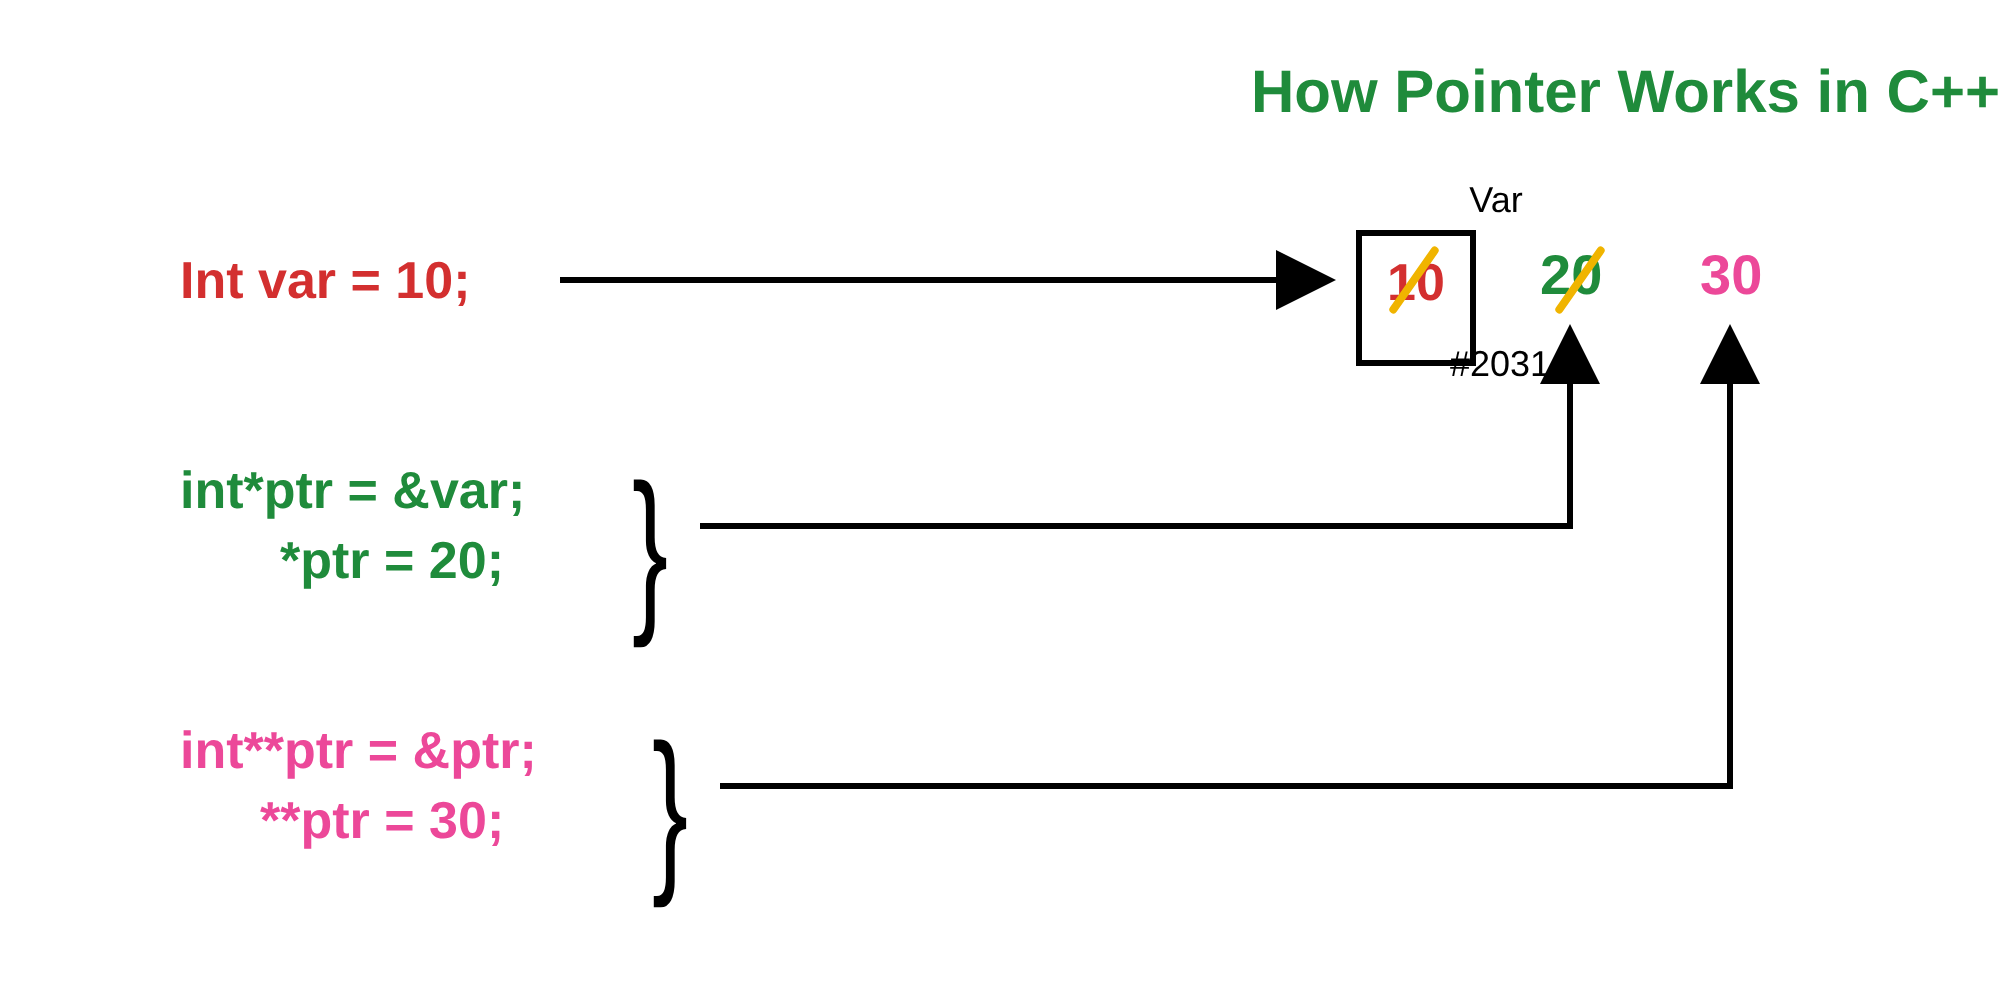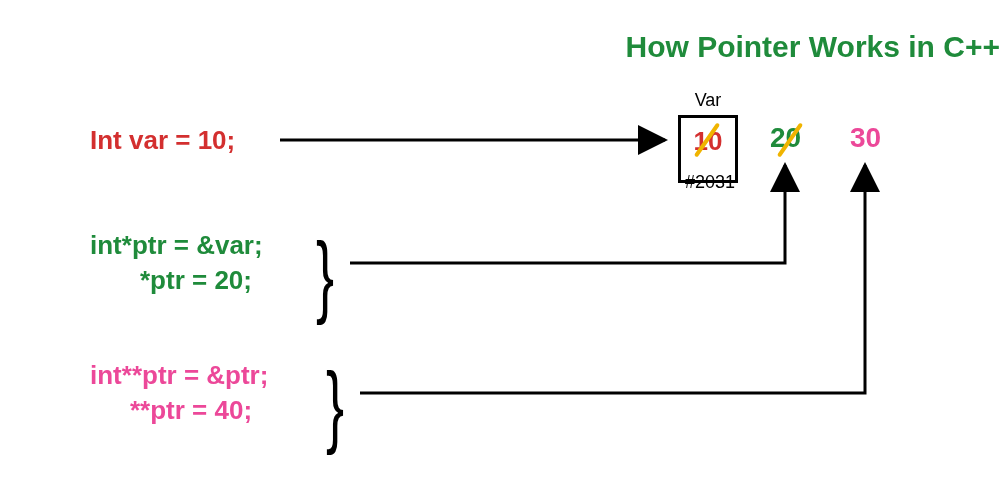--- a/index.html
+++ b/index.html
@@ -42,20 +42,21 @@
     font-size: 26px;
     font-weight: 700;
     color: #d32f2f;
   }
   .label-small {
     position: absolute;
     font-size: 18px;
     font-weight: 500;
     color: #000;
     text-align: center;
+    margin-left: 40px;
   }
   .val {
     position: absolute;
     font-size: 28px;
     font-weight: 700;
   }
   .strike {
     position: absolute;
     width: 40px;
     height: 4px;
@@ -84,21 +85,21 @@
 <body>
 
 <div class="title">How Pointer Works in C++</div>
 
 <div class="code red" style="left:90px; top:125px;">Int var = 10;</div>
 
 <div class="code green" style="left:90px; top:230px;">int*ptr = &amp;var;</div>
 <div class="code green" style="left:140px; top:265px;">*ptr = 20;</div>
 
 <div class="code blue" style="left:90px; top:360px;">int**ptr = &amp;ptr;</div>
-<div class="code blue" style="left:130px; top:395px;">**ptr = 40;</div>
+<div class="code blue" style="left:130px; top:395px;">**ptr = 30;</div>
 
 <div class="brace" style="left:310px; top:240px;">}</div>
 <div class="brace" style="left:320px; top:370px;">}</div>
 
 <div class="label-small" style="left:678px; top:90px; width:60px;">Var</div>
 <div class="var-box" style="left:678px; top:115px;">
   <span>10</span>
 </div>
 <div class="label-small" style="left:670px; top:172px; width:80px;">#2031</div>
 

